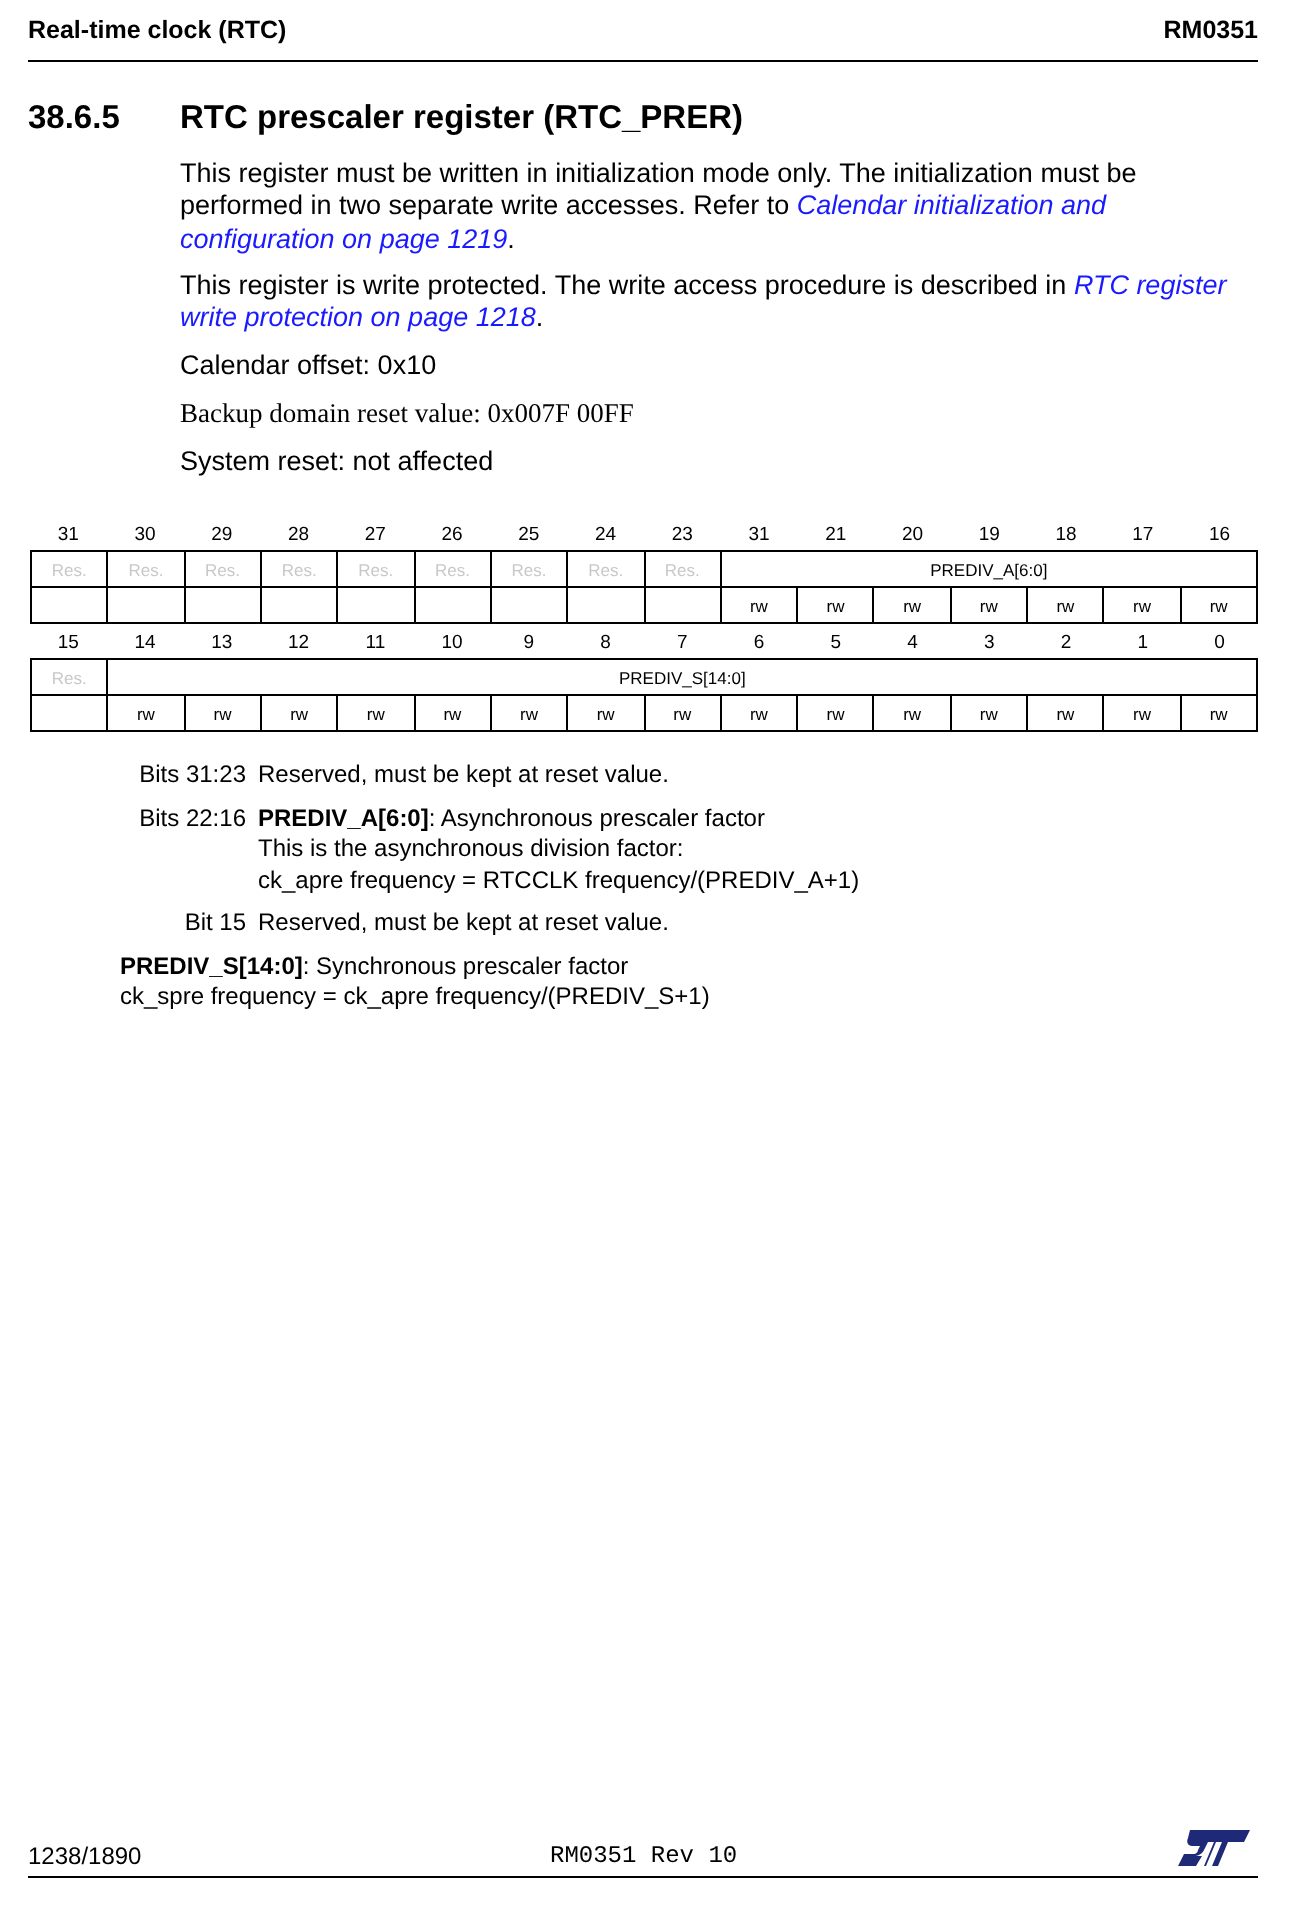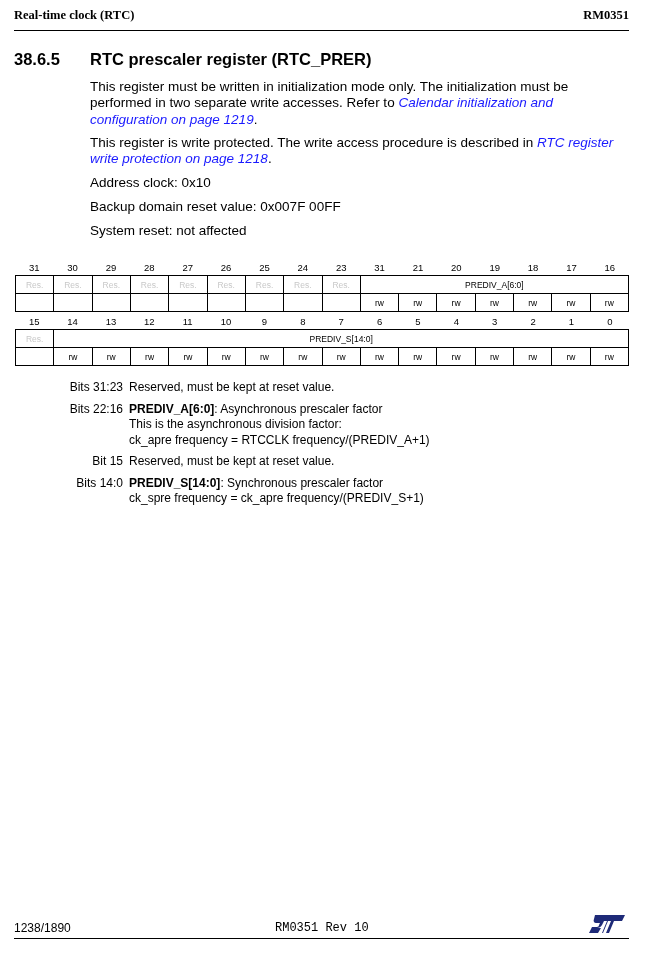--- a/index.html
+++ b/index.html
@@ -3,40 +3,40 @@
 <meta charset="utf-8">
 <style>
   html, body { margin: 0; padding: 0; background: #ffffff; }
   body {
     width: 649px; height: 953px; position: relative; overflow: hidden;
     font-family: "Liberation Sans", sans-serif; color: #000;
   }
   .header {
     position: absolute; left: 14px; top: 8px; width: 615px;
     display: flex; justify-content: space-between; align-items: baseline;
-    font-weight: bold; font-size: 12.5px; font-family: Liberation Serif, serif;
+    font-weight: bold; font-size: 12.5px;
   }
   .header-rule {
     position: absolute; left: 14px; top: 30px; width: 615px; height: 0;
     border-top: 1px solid #000;
   }
   .section-title {
     position: absolute; left: 14px; top: 50px; font-weight: bold; font-size: 16.5px;
     display: flex;
   }
   .section-num { width: 76px; }
   .body-text {
     position: absolute; left: 90px; width: 540px; font-size: 13.5px; line-height: 16.4px;
   }
   .body-text p { margin: 0; }
   .link { color: #1a1aff; font-style: italic; }
   .p1 { top: 79px; }
   .p2 { top: 135px; }
   .p3 { top: 175px; }
-  .p4 { top: 199px; }
+  .p4 { top: 199px; font-family: Liberation Serif, serif; }
   .p5 { top: 223px; }
 
   .reg { position: absolute; left: 15px; width: 614px; }
   .bitnums { display: flex; font-size: 9.5px; height: 16px; align-items: center; }
   .bitnums span { flex: 1; text-align: center; }
   table.regt {
     width: 614px; border-collapse: collapse; table-layout: fixed;
     font-size: 8.5px;
   }
   table.regt td {
@@ -74,21 +74,21 @@
   <span class="section-num">38.6.5</span>
   <span>RTC prescaler register (RTC_PRER)</span>
 </div>
 
 <div class="body-text p1">
   <p><span>This register must be written in initialization mode only. The initialization must be performed in two separate write accesses. Refer to </span><span class="link">Calendar initialization and configuration on page 1219</span><span>.</span></p>
 </div>
 <div class="body-text p2">
   <p><span>This register is write protected. The write access procedure is described in </span><span class="link">RTC register write protection on page 1218</span><span>.</span></p>
 </div>
-<div class="body-text p3">Address clock: 0x10</div>
+<div class="body-text p3">Calendar offset: 0x10</div>
 <div class="body-text p4">Backup domain reset value: 0x007F 00FF</div>
 <div class="body-text p5">System reset: not affected</div>
 
 <div class="reg reg-hi">
   <div class="bitnums">
     <span>31</span>
     <span>30</span>
     <span>29</span>
     <span>28</span>
     <span>27</span>
@@ -198,21 +198,20 @@
       <div><b>PREDIV_A[6:0]</b><span>: Asynchronous prescaler factor</span></div>
       <div>This is the asynchronous division factor:</div>
       <div>ck_apre frequency = RTCCLK frequency/(PREDIV_A+1)</div>
     </div>
   </div>
   <div class="bitrow">
     <div class="bitlabel">Bit 15</div>
     <div class="bitdesc"><span>Reserved, must be kept at reset value.</span></div>
   </div>
   <div class="bitrow">
-    <div class="bitlabel">Bits 14:0</div>
     <div class="bitdesc">
       <div><b>PREDIV_S[14:0]</b><span>: Synchronous prescaler factor</span></div>
       <div>ck_spre frequency = ck_apre frequency/(PREDIV_S+1)</div>
     </div>
   </div>
 </div>
 
 <div class="footer">
   <span class="footer-left">1238/1890</span>
   <span class="footer-center">RM0351 Rev 10</span>

